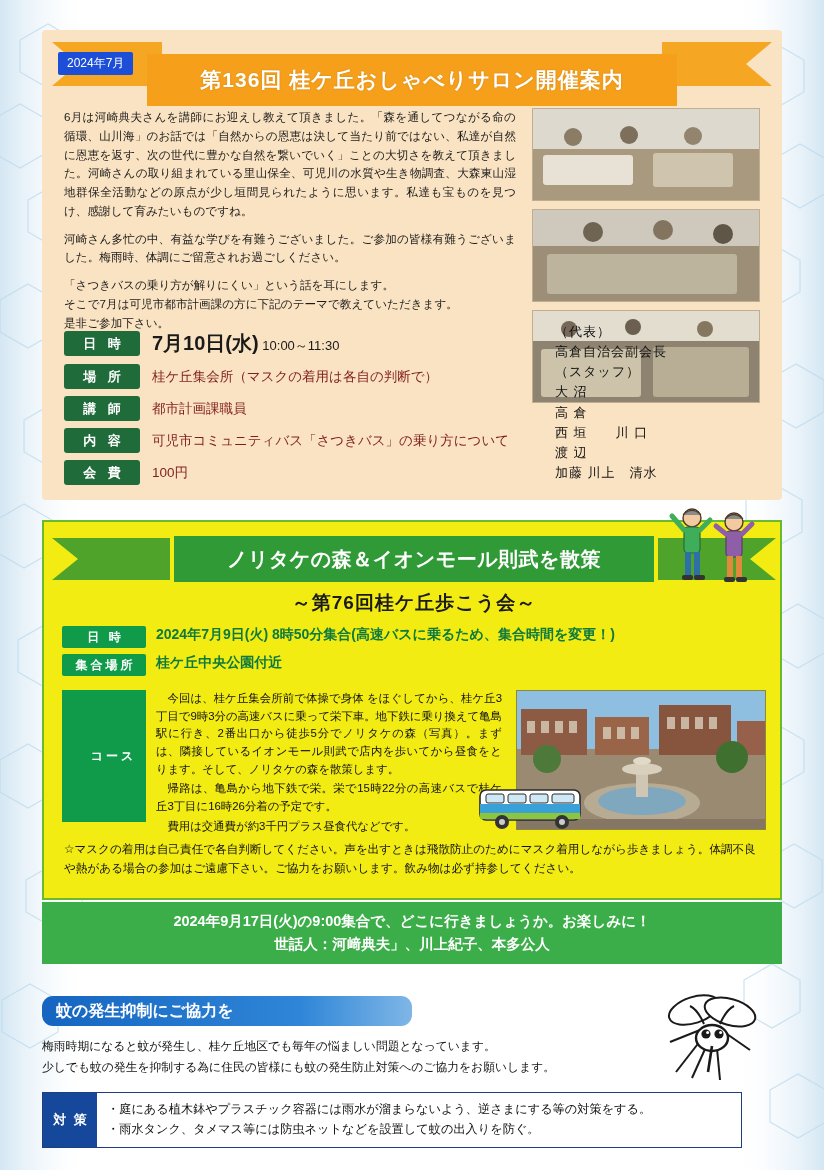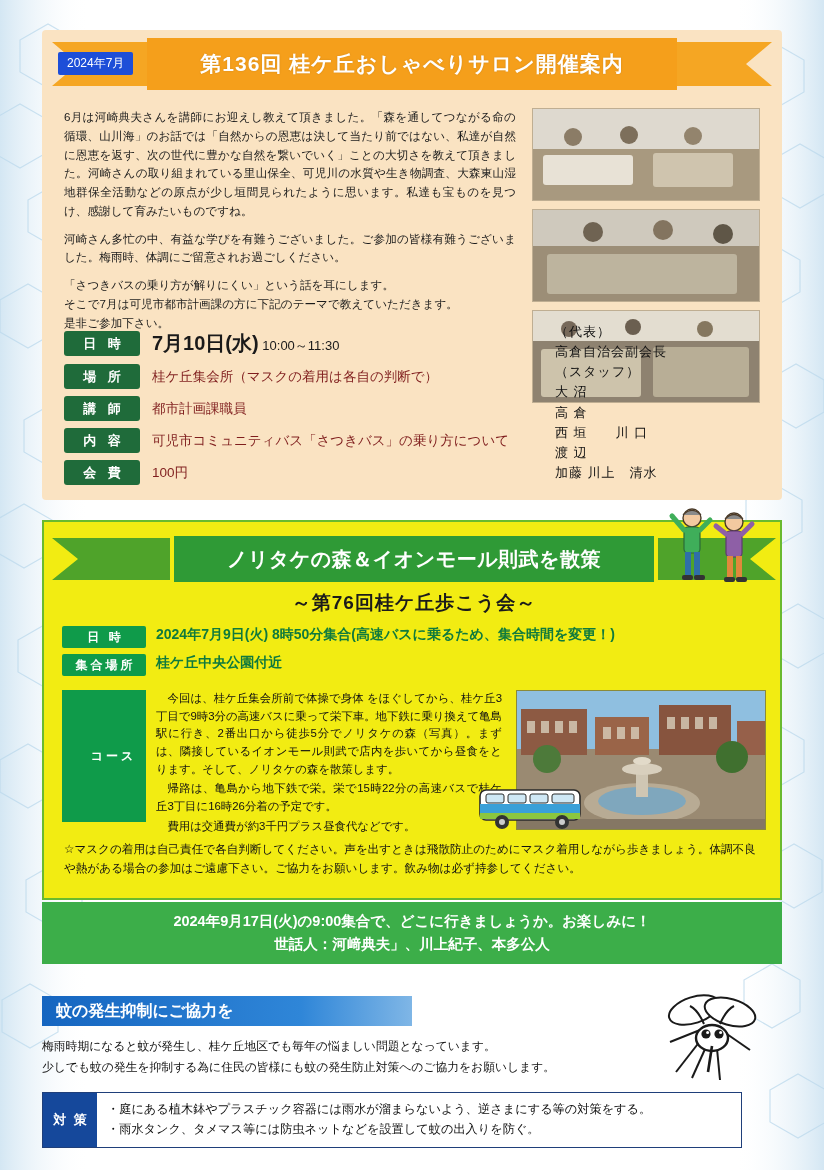--- a/index.html
+++ b/index.html
@@ -22,21 +22,21 @@
     position:absolute; left:42px; top:30px; width:740px; height:470px;
     background:#fae3c2; border-radius:4px;
   }
   .ribbon-wrap { position:absolute; left:0; top:8px; width:740px; height:56px; }
   .ribbon-left-tail, .ribbon-right-tail {
     position:absolute; top:4px; width:110px; height:44px; background:#f5a623;
   }
   .ribbon-left-tail { left:10px; clip-path: polygon(0 0, 100% 0, 100% 100%, 0 100%, 26px 50%); }
   .ribbon-right-tail { right:10px; clip-path: polygon(0 0, 100% 0, calc(100% - 26px) 50%, 100% 100%, 0 100%); }
   .ribbon-main {
-    position:absolute; left:105px; top:0; width:530px; height:52px;
+    position:absolute; left:105px; top:16px; width:530px; height:52px;
     background:#f59f1b; display:flex; align-items:center; justify-content:center;
   }
   .ribbon-main .title {
     color:#ffffff; font-size:21px; font-weight:bold; letter-spacing:1px;
     text-shadow: 0 0 2px rgba(0,0,0,.15);
   }
   .date-badge {
     position:absolute; left:16px; top:22px; background:#1d4ed8; color:#ffffff;
     font-size:12px; padding:3px 9px; border-radius:2px; z-index:5;
   }
@@ -123,21 +123,21 @@
   .walk-footer {
     position:absolute; left:42px; top:902px; width:740px; height:62px;
     background:#3cae49; color:#ffffff; display:flex; flex-direction:column;
     align-items:center; justify-content:center; font-size:14.5px; font-weight:bold; line-height:1.6;
   }
 
   
   .mos-title {
     position:absolute; left:42px; top:996px; width:370px; height:30px;
     background:linear-gradient(90deg,#1565c0 0%,#2f86d8 70%,#7fb6e6 100%);
-    color:#ffffff; font-size:16px; font-weight:bold; display:flex; align-items:center; padding-left:14px;
+    color:#ffffff; font-size:16px; font-weight:bold; display:flex; align-items:center; padding-left:14px;border-radius:11px;
   }
   .mos-text {
     position:absolute; left:42px; top:1036px; width:700px; font-size:11.8px; line-height:1.75; color:#111;
   }
   .mos-box {
     position:absolute; left:42px; top:1092px; width:700px; min-height:56px; border:1px solid #1f3f7a;
     display:flex; align-items:stretch;
   }
   .mos-box-label {
     width:54px; background:#15489b; color:#fff; font-size:13px; font-weight:bold;

